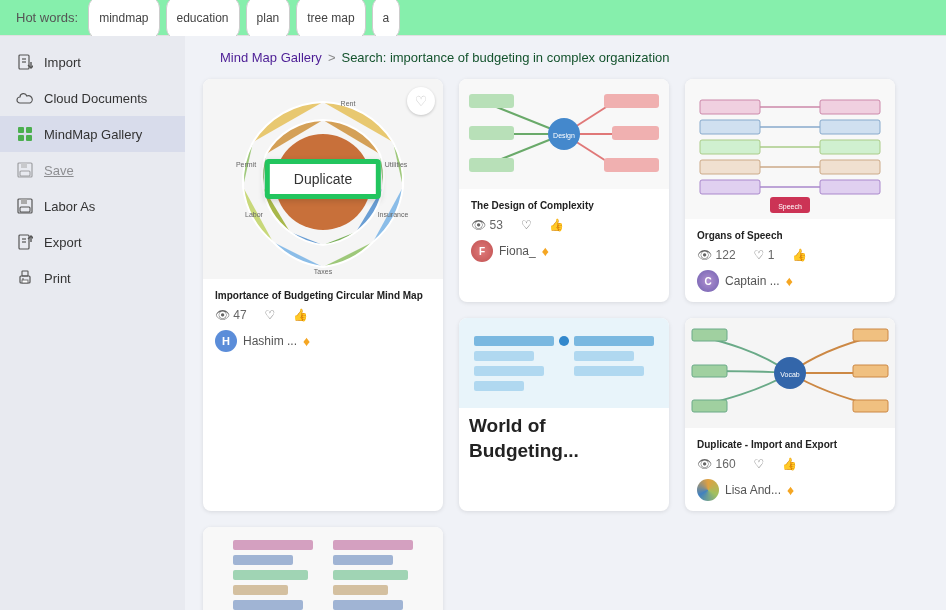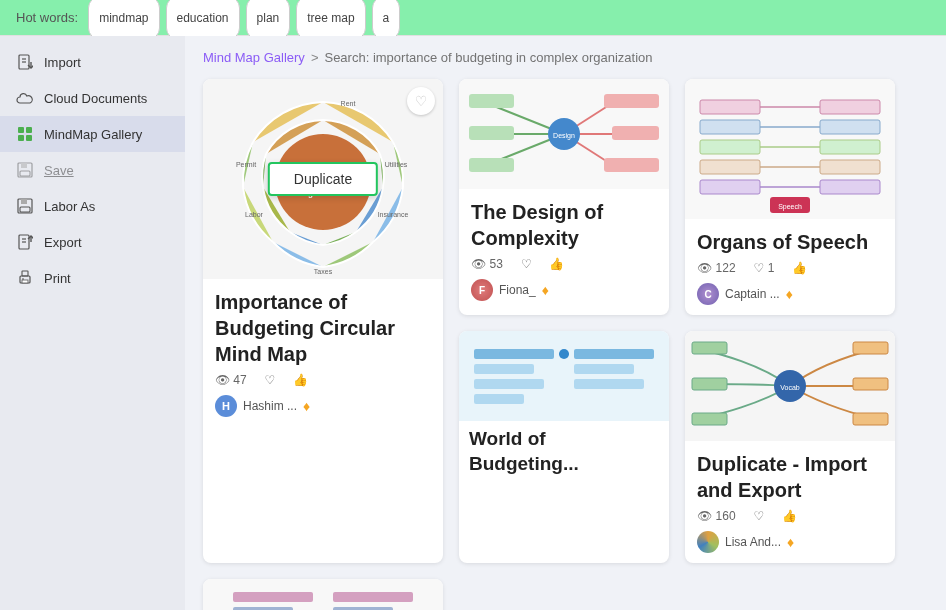--- a/index.html
+++ b/index.html
@@ -75,23 +75,23 @@
 
     
     .breadcrumb {
       font-size: 13px;
       color: #555;
       margin-bottom: 14px;
       display: flex;
       align-items: center;
       gap: 6px;
     }
-    .breadcrumb-link { color: #8b5cf6; cursor: pointer; }
+    .breadcrumb-link { color: #4c1d95; cursor: pointer; margin-left: 17px; }
     .breadcrumb-sep { color: #888; }
-    .breadcrumb-current { color: #737373; }
+    .breadcrumb-current { color: #14532d; }
 
     
     .gallery-grid {
       display: grid;
       grid-template-columns: 240px 210px 210px;
       gap: 16px;
     }
 
     
     .card {
@@ -125,34 +125,34 @@
       box-shadow: 0 1px 3px rgba(0,0,0,0.2);
       font-size: 14px;
       color: #ccc;
     }
     .duplicate-btn {
       position: absolute;
       bottom: 50%;
       left: 50%;
       transform: translate(-50%, 50%);
       background: white;
-      border: 2px solid #22c55e;
+      border: 5px solid #22c55e;
       border-radius: 4px;
       padding: 7px 24px;
       font-size: 14px;
       color: #333;
       cursor: pointer;
       white-space: nowrap;
       box-shadow: 0 2px 6px rgba(0,0,0,0.15);
     }
     .card-body {
       padding: 10px 12px;
     }
     .card-title {
-      font-size: 20px;
+      font-size: 10px;
       font-weight: 600;
       color: #222;
       margin-bottom: 6px;
       line-height: 1.3;
     }
     .card-stats {
       display: flex;
       align-items: center;
       gap: 18px;
       font-size: 12px;

